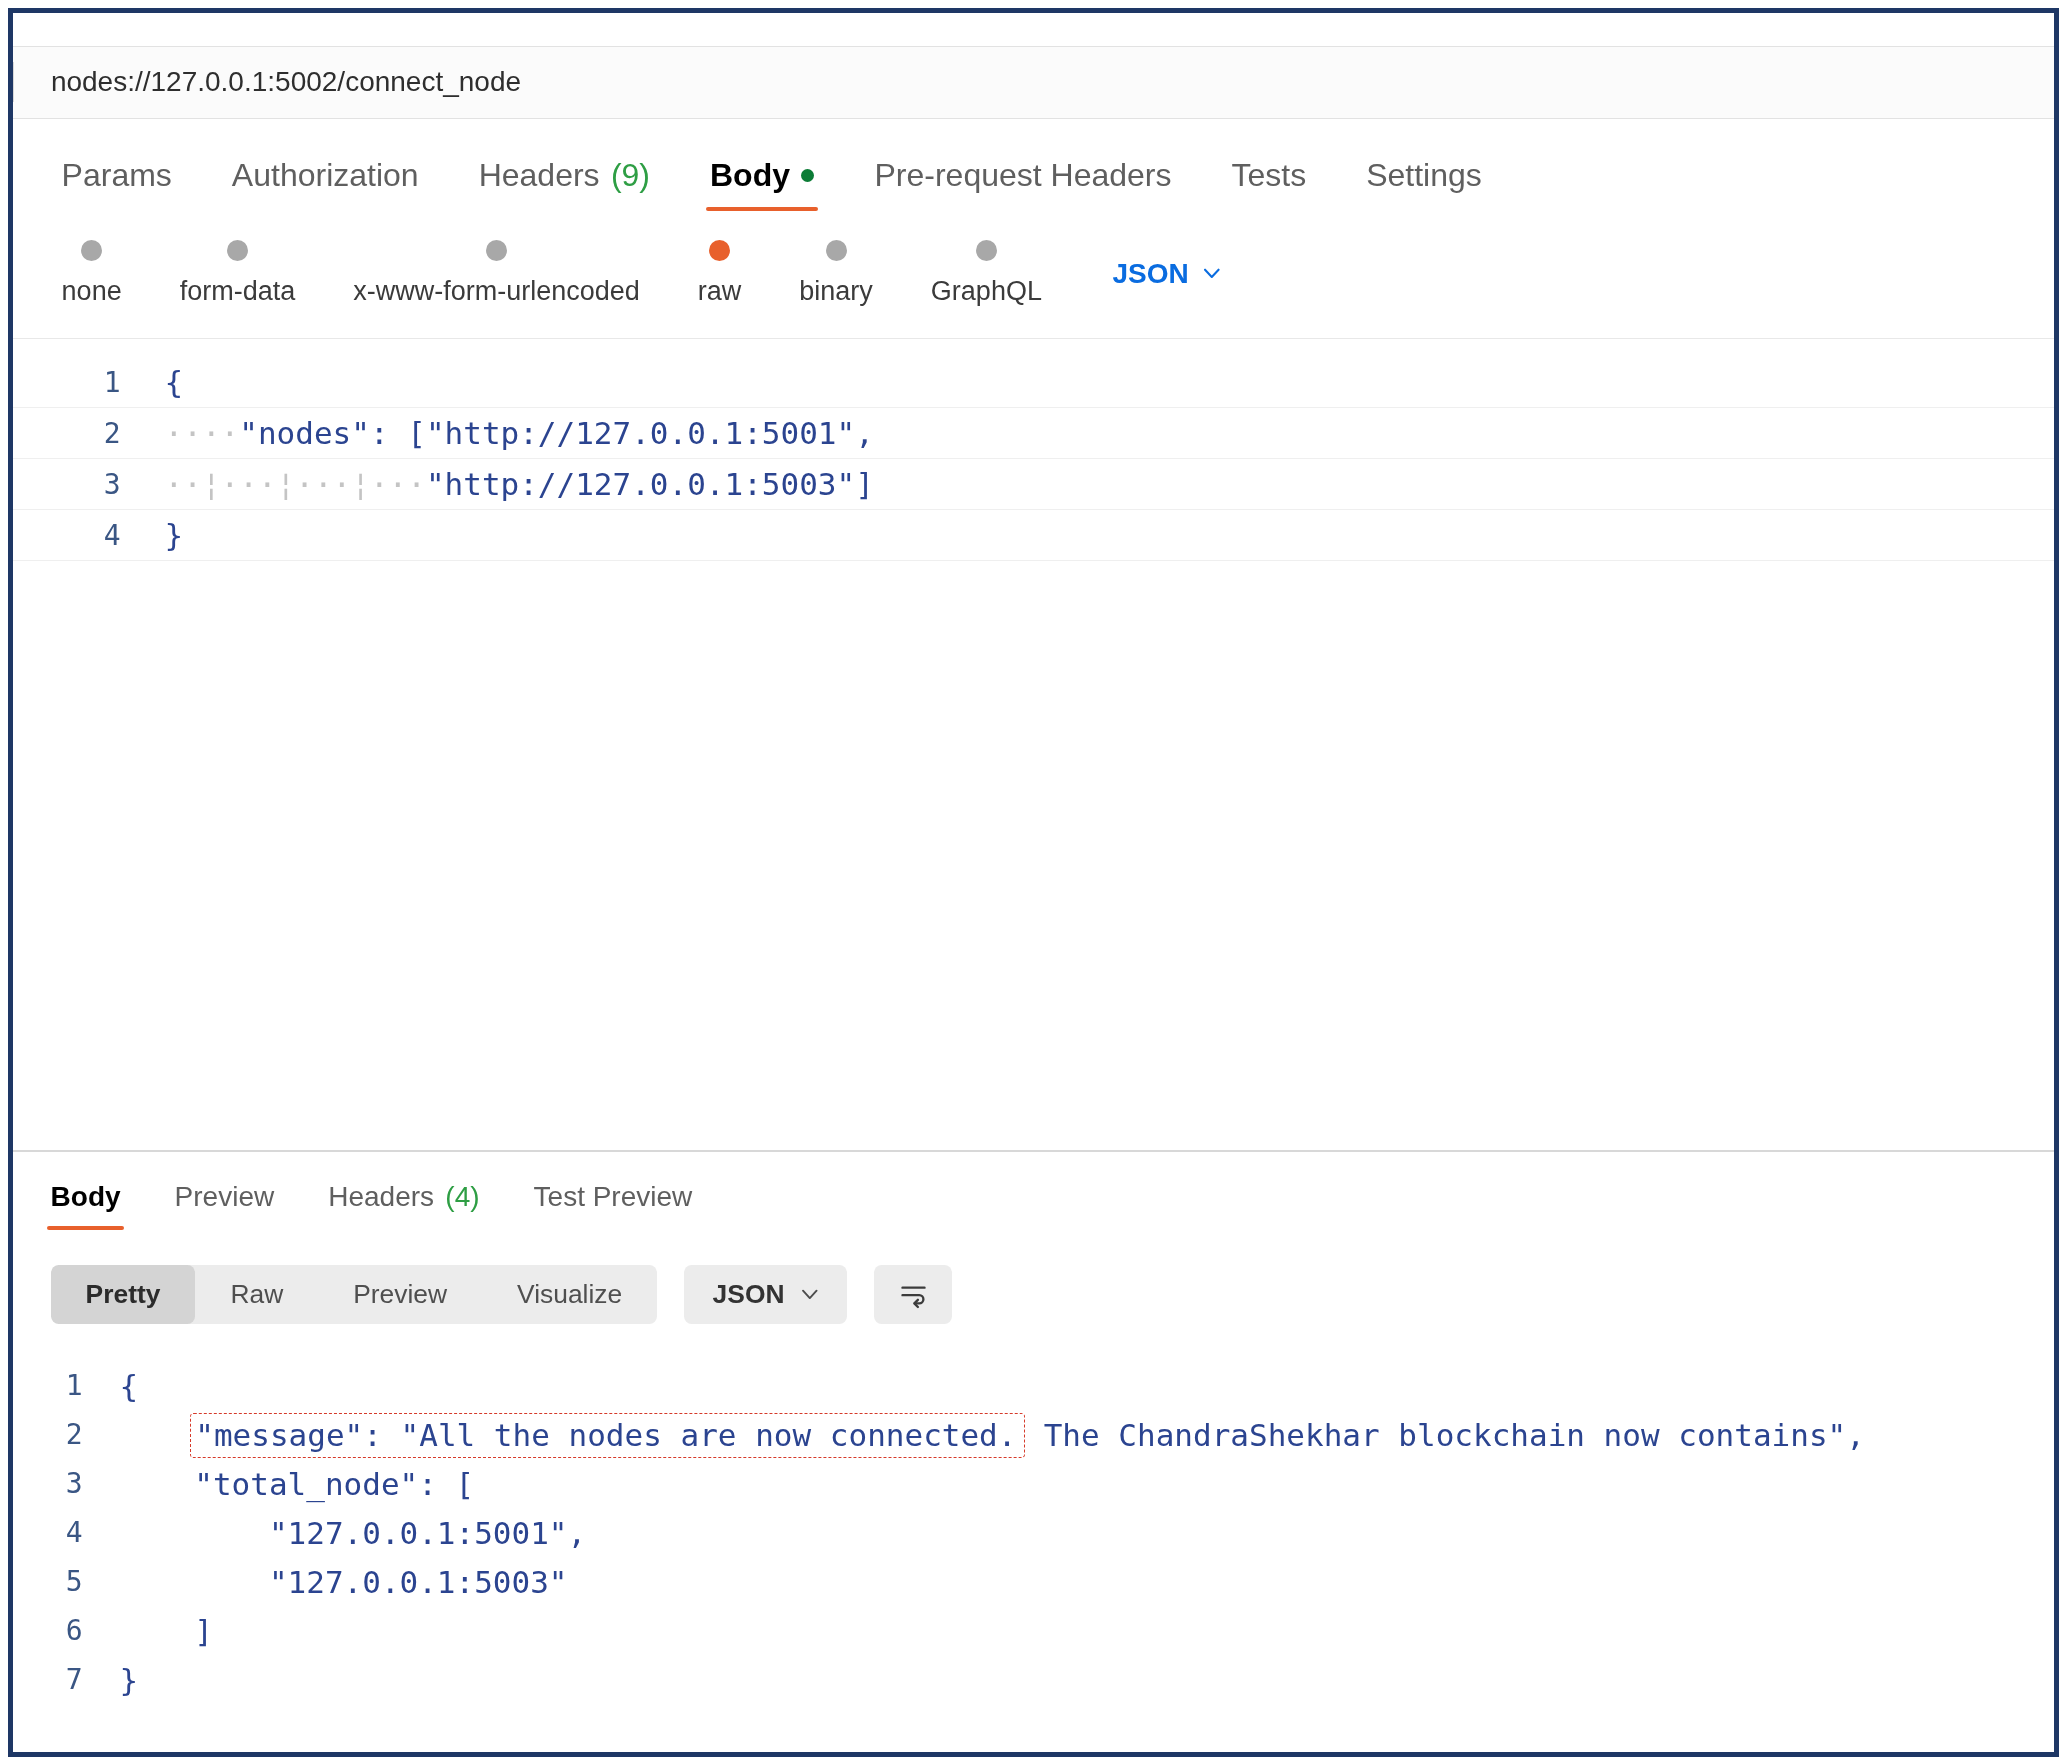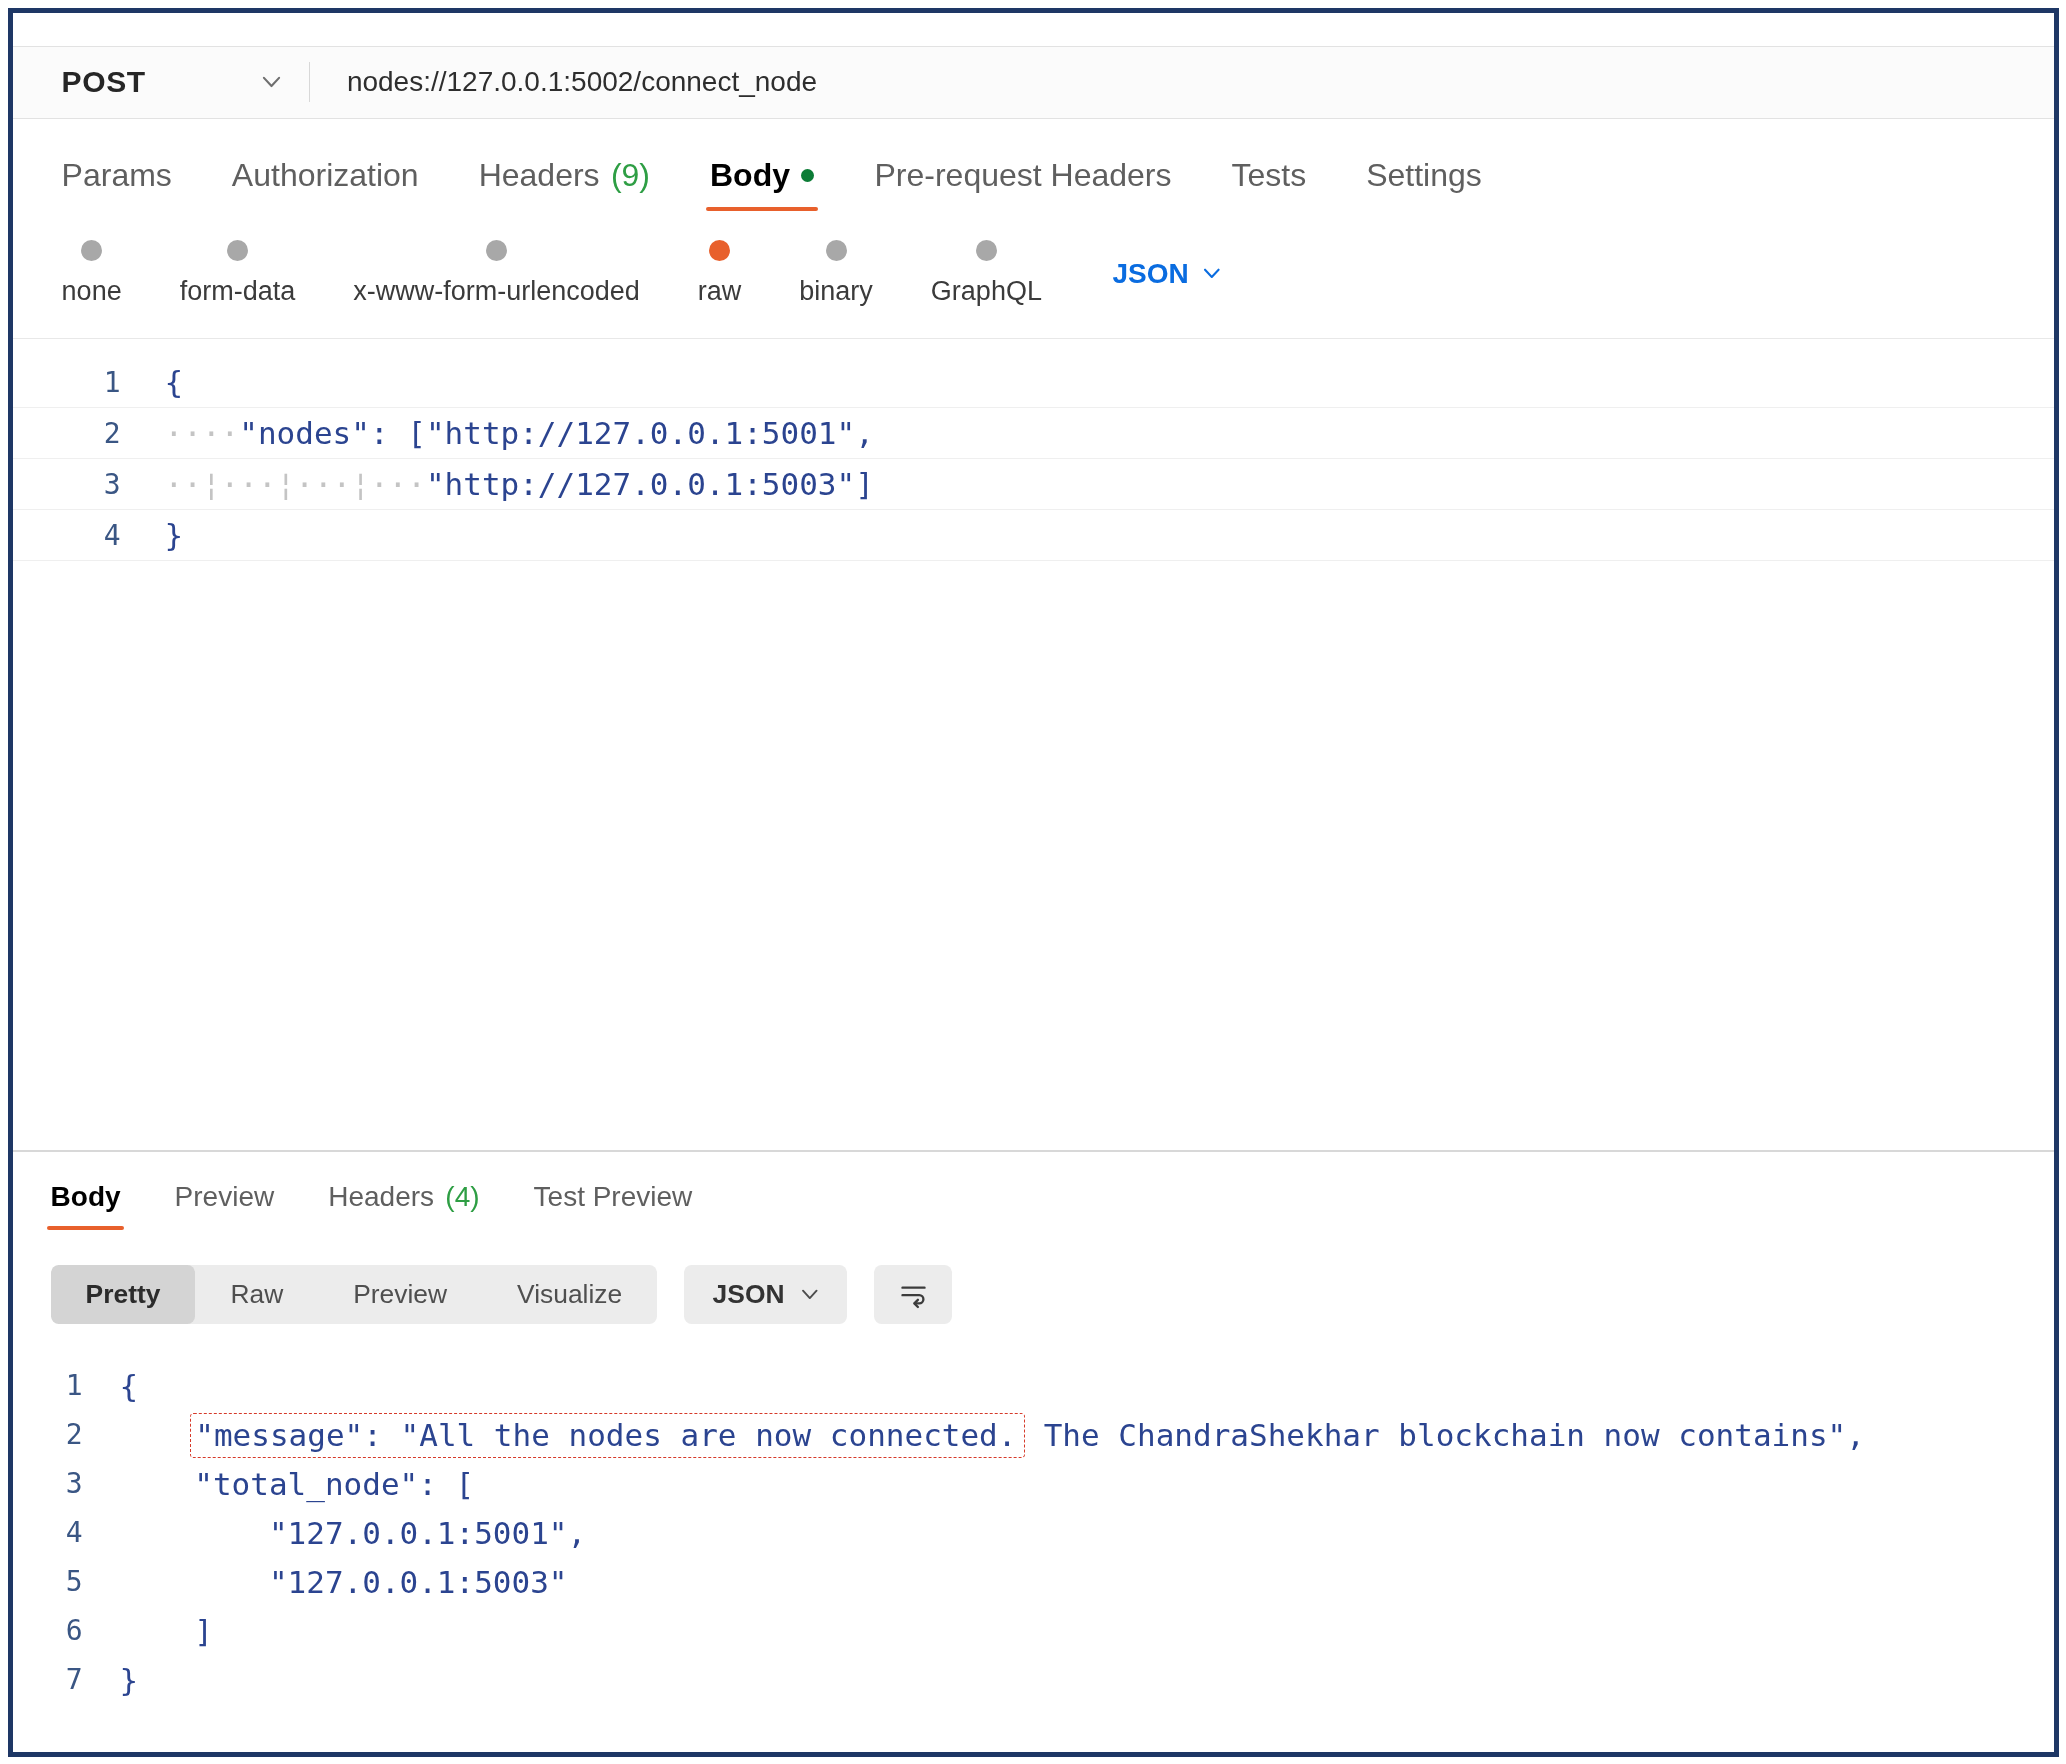--- a/index.html
+++ b/index.html
@@ -141,26 +141,20 @@
     margin-left: -3.8px;
   }
   .chev { flex: none; }
 </style>
 </head>
 <body>
 
 <div class="frame">
 
   <div class="url-bar">
-    <div class="method">
-      <span class="method-label">POST</span>
-      <svg class="chev" width="19" height="12.6" viewBox="0 0 30 20">
-          <path d="M3 3 L15 16 L27 3" fill="none" stroke="#6f6f6f" stroke-width="3.4" stroke-linecap="round" stroke-linejoin="round"></path>
-        </svg>
-    </div>
     <div class="vdiv"></div>
     <span class="url-text">nodes://127.0.0.1:5002/connect_node</span>
   </div>
 
   <div class="tabs-row">
     <div class="tab">
       <span>Params</span>
     </div>
     <div class="tab">
       <span>Authorization</span>

